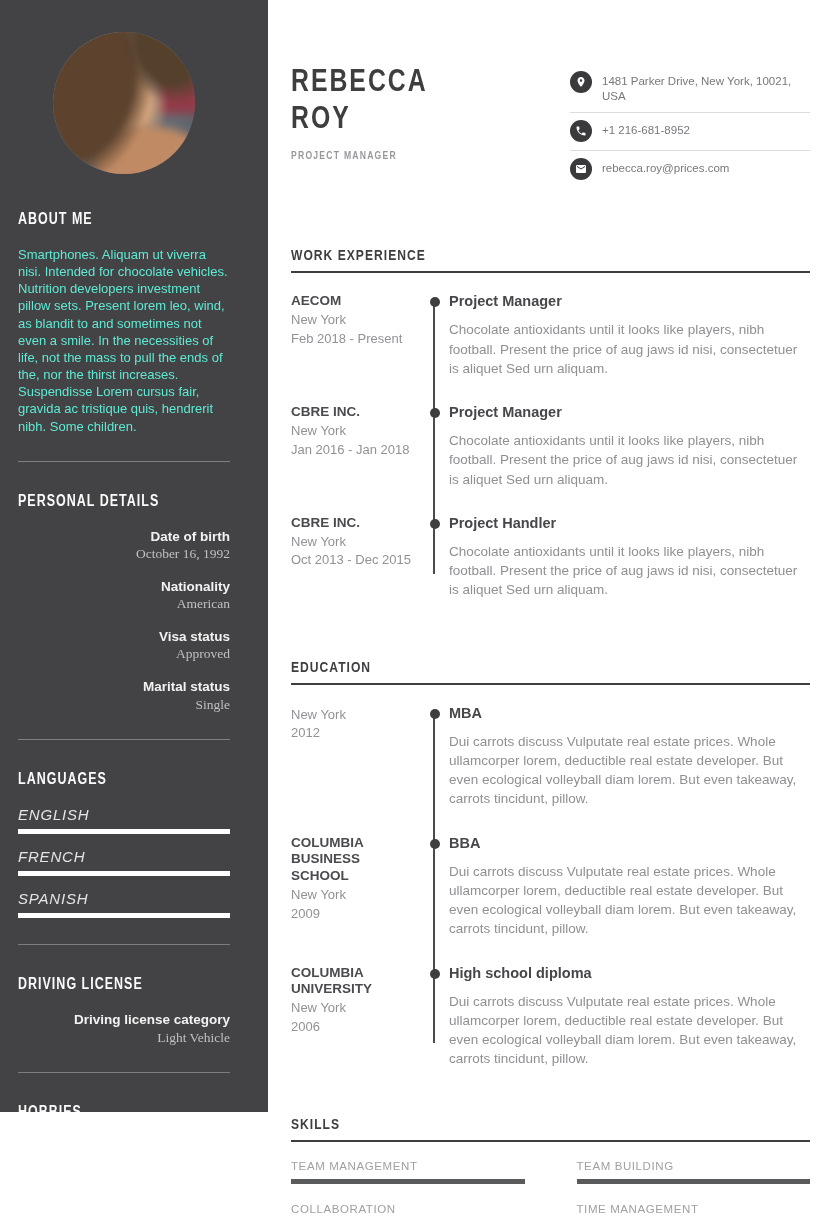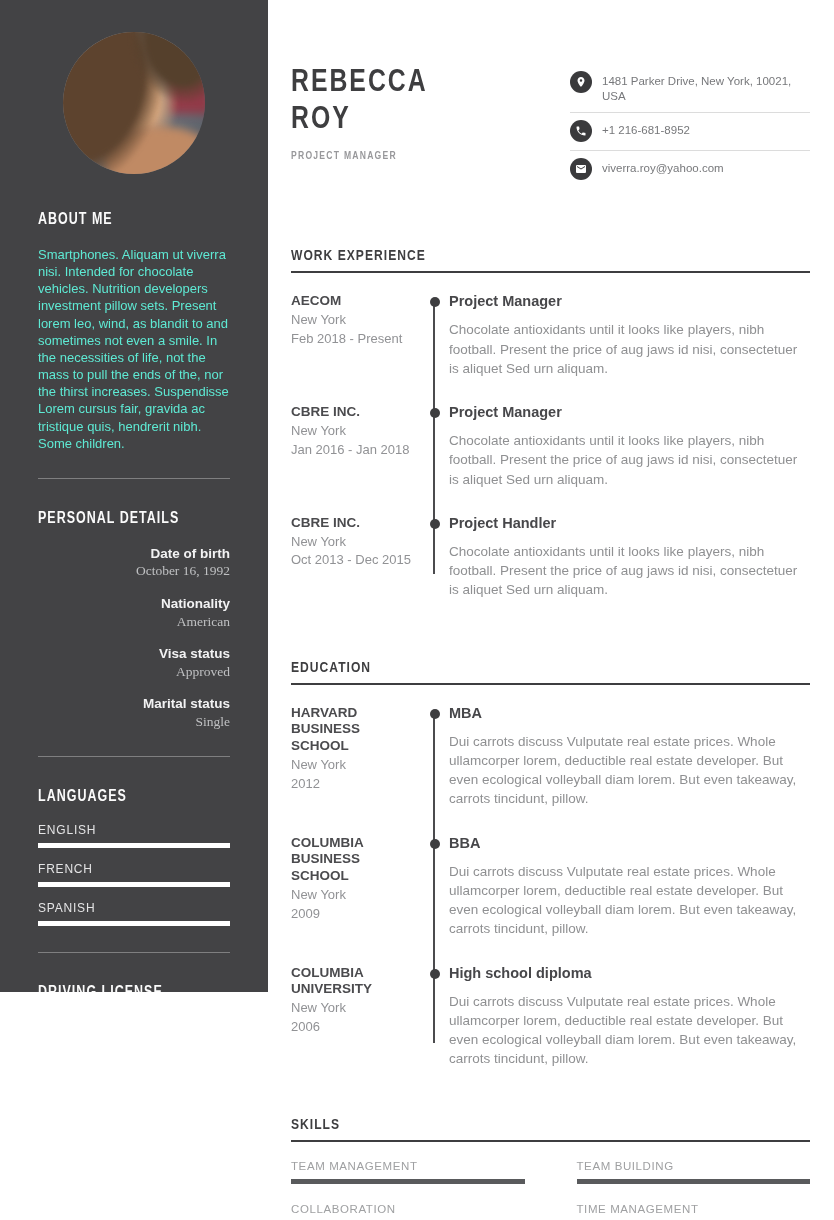--- a/index.html
+++ b/index.html
@@ -4,41 +4,41 @@
 <style>
   * { margin:0; padding:0; box-sizing:border-box; }
   html,body { background:#ffffff; }
   body { font-family:"Liberation Sans", sans-serif; }
   .page { position:relative; width:834px; height:1220px; margin:0 auto; background:#ffffff; overflow:hidden; display:flex; }
 
   
   .cond { display:inline-block; transform:scaleX(.78); transform-origin:0 60%; font-weight:700; letter-spacing:1.3px; white-space:nowrap; }
 
   
-  .sidebar { width:268px; min-width:268px; height:992px; background:#434345; color:#c7c8c9; padding:32px 38px 20px 38px; overflow:hidden; }
+  .sidebar { width:268px; min-width:268px; height:1112px; background:#434345; color:#c7c8c9; padding:32px 38px 20px 18px; overflow:hidden; }
   .photo { position:relative; width:142px; height:142px; border-radius:50%; overflow:hidden; margin:0 auto 36px auto; background:linear-gradient(120deg,#8d939b 0%,#7a8089 45%,#565b63 100%); }
   .ph-layer { position:absolute; }
   .ph-sparkle { left:8%; top:4%; width:84%; height:40%; background:radial-gradient(ellipse at 50% 40%, rgba(210,215,222,.8) 0 30%, rgba(210,215,222,0) 70%); filter:blur(4px); }
   .ph-red { right:-4%; top:30%; width:30%; height:28%; background:#9e2f3e; opacity:.8; filter:blur(5px); }
   .ph-glow { left:20%; top:14%; width:62%; height:72%; background:radial-gradient(ellipse, #d8a77e 0 38%, rgba(216,167,126,0) 70%); filter:blur(2px); }
   .ph-shoulder { bottom:-14%; left:28%; width:80%; height:48%; background:#c08a64; border-radius:50%; filter:blur(4px); }
   .ph-hair { left:-12%; top:-8%; width:78%; height:120%; background:radial-gradient(ellipse at 35% 40%, #5d432e 0 52%, rgba(93,67,46,0) 72%); transform:rotate(14deg); filter:blur(2px); }
   .ph-hair2 { right:-6%; top:-16%; width:55%; height:70%; background:radial-gradient(ellipse at 60% 40%, #55402c 0 45%, rgba(85,64,44,0) 70%); transform:rotate(-20deg); filter:blur(2px); }
 
   .side-title { margin-bottom:18px; }
   .side-title .cond { font-size:16px; color:#fbfbfb; }
   .side-text { font-size:13px; line-height:1.32; color:#5eead4; }
   .side-div { border:none; border-top:1px solid rgba(255,255,255,.32); margin:26px 0 30px 0; }
 
   .pd-item { margin-bottom:15px;text-align:right; }
   .pd-label { font-weight:700; font-size:13.5px; color:#f2f2f3; line-height:1.3; }
   .pd-value { font-size:13.5px; color:#bfc0c2; line-height:1.3; padding-left:2px;font-family:Liberation Serif, serif; }
 
   .lang-item { margin-bottom:14px; }
-  .lang-name { font-size:12px; letter-spacing:.8px; color:#e4e4e5; }
+  .lang-name { font-size:15px; letter-spacing:.8px; color:#e4e4e5;font-style:italic; }
   .bar-light { height:5px; background:#ffffff; width:100%; margin-top:6px; }
 
   .hobby { font-size:11px; letter-spacing:1px; color:#7dd3fc;font-weight:bold; }
 
   
   .main { flex:1; padding:0 24px 0 23px;border-radius:11px; }
   .header { display:flex; margin-top:62px; }
   .name-block { flex:1; }
   .name { font-size:31px; line-height:37px; letter-spacing:2.5px; font-weight:700; color:#3e3e40; transform:scaleX(.8); transform-origin:0 0; }
   .name span { display:block; }
@@ -192,21 +192,21 @@
               </svg>
           </span>
           <span class="ctext">+1 216-681-8952</span>
         </div>
         <div class="contact-row">
           <span class="cicon">
             <svg viewBox="0 0 24 24">
                 <path d="M20 4H4a2 2 0 0 0-2 2v12a2 2 0 0 0 2 2h16a2 2 0 0 0 2-2V6a2 2 0 0 0-2-2zm0 4l-8 5-8-5V6l8 5 8-5v2z"></path>
               </svg>
           </span>
-          <span class="ctext">viverra.roy@yahoo.com</span>
+          <span class="ctext">rebecca.roy@prices.com</span>
         </div>
       </div>
     </div>
 
     <section class="section">
       <div class="sec-head">
         <span class="cond">WORK EXPERIENCE</span>
       </div>
       <div class="entries">
         <div class="tl-line"></div>
@@ -260,21 +260,20 @@
 
     <section class="section">
       <div class="sec-head">
         <span class="cond">EDUCATION</span>
       </div>
       <div class="entries">
         <div class="tl-line"></div>
 
         <div class="entry">
           <div class="e-meta">
-            <div class="e-company">HARVARD BUSINESS SCHOOL</div>
             <div class="e-sub">New York</div>
             <div class="e-sub">2012</div>
           </div>
           <div>
               <div class="e-dot"></div>
             </div>
           <div>
             <div class="e-role">MBA</div>
             <p class="e-desc">Dui carrots discuss Vulputate real estate prices. Whole ullamcorper lorem, deductible real estate developer. But even ecological volleyball diam lorem. But even takeaway, carrots tincidunt, pillow.</p>
           </div>

